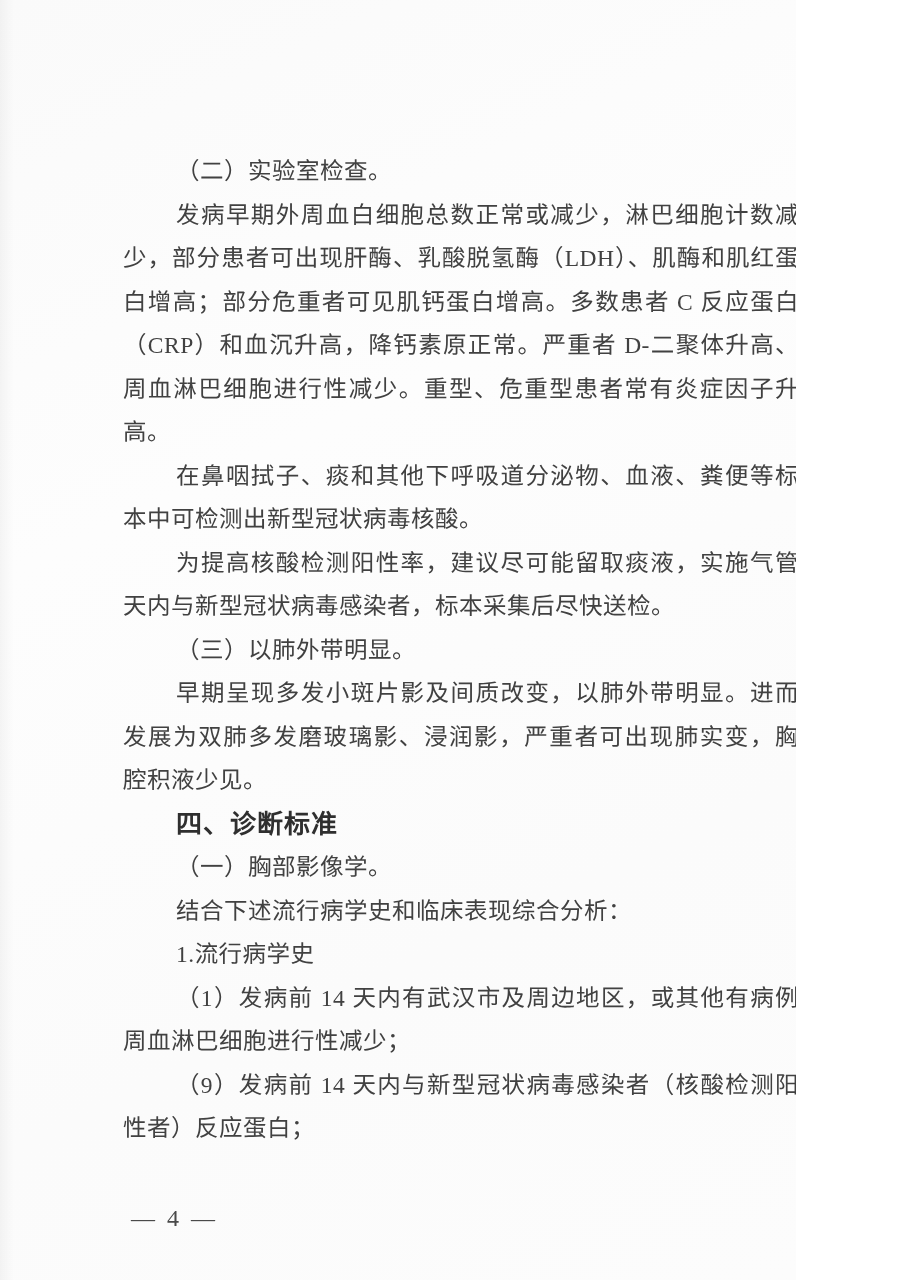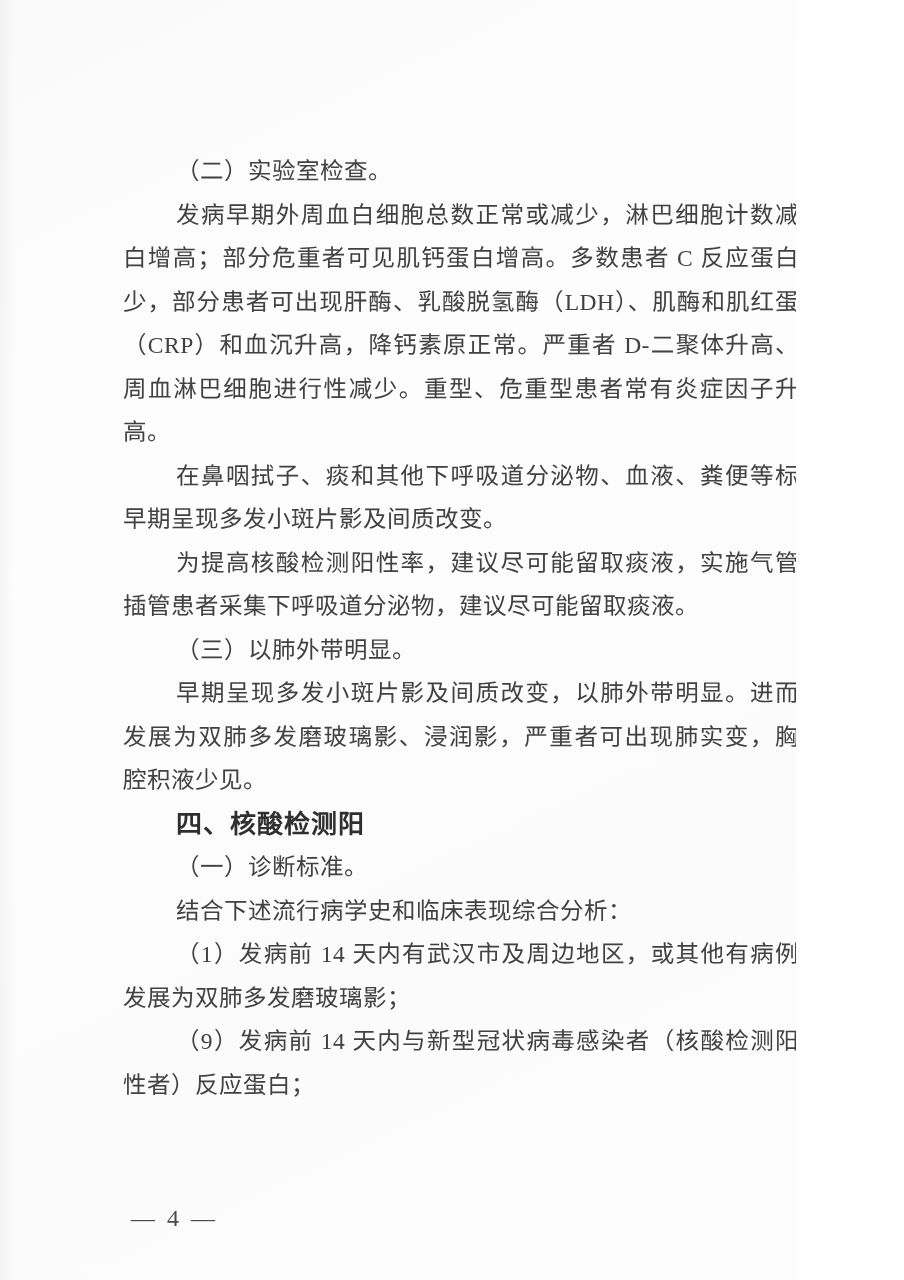--- a/index.html
+++ b/index.html
@@ -67,37 +67,38 @@
   }
 </style>
 </head>
 <body>
 
 <div class="page">
 
   <div class="textblock">
     <div class="ln ind">（二）实验室检查。</div>
     <div class="ln ind j">发病早期外周血白细胞总数正常或减少，淋巴细胞计数减</div>
+    <div class="ln j">少，部分患者可出现肝酶、乳酸脱氢酶（LDH）、肌酶和肌红蛋</div>
     <div class="ln j">白增高；部分危重者可见肌钙蛋白增高。多数患者 C 反应蛋白</div>
-    <div class="ln j">少，部分患者可出现肝酶、乳酸脱氢酶（LDH）、肌酶和肌红蛋</div>
     <div class="ln j">（CRP）和血沉升高，降钙素原正常。严重者 D-二聚体升高、外</div>
     <div class="ln j">周血淋巴细胞进行性减少。重型、危重型患者常有炎症因子升</div>
     <div class="ln">高。</div>
     <div class="ln ind j">在鼻咽拭子、痰和其他下呼吸道分泌物、血液、粪便等标</div>
-    <div class="ln">早期呈现多发小斑片影及间质改变。</div>
+    <div class="ln">本中可检测出新型冠状病毒核酸。</div>
     <div class="ln ind j">为提高核酸检测阳性率，建议尽可能留取痰液，实施气管</div>
-    <div class="ln">插管患者采集下呼吸道分泌物，建议尽可能留取痰液。</div>
+    <div class="ln">天内与新型冠状病毒感染者，标本采集后尽快送检。</div>
     <div class="ln ind">（三）以肺外带明显。</div>
     <div class="ln ind j">早期呈现多发小斑片影及间质改变，以肺外带明显。进而</div>
     <div class="ln j">发展为双肺多发磨玻璃影、浸润影，严重者可出现肺实变，胸</div>
     <div class="ln">腔积液少见。</div>
-    <div class="ln ind hd">四、核酸检测阳</div>
-    <div class="ln ind">（一）诊断标准。</div>
+    <div class="ln ind hd">四、诊断标准</div>
+    <div class="ln ind">（一）胸部影像学。</div>
     <div class="ln ind">结合下述流行病学史和临床表现综合分析：</div>
+    <div class="ln ind">1.流行病学史</div>
     <div class="ln ind j">（1）发病前 14 天内有武汉市及周边地区，或其他有病例</div>
-    <div class="ln">发展为双肺多发磨玻璃影；</div>
+    <div class="ln">周血淋巴细胞进行性减少；</div>
     <div class="ln ind j">（9）发病前 14 天内与新型冠状病毒感染者（核酸检测阳</div>
     <div class="ln">性者）反应蛋白；</div>
   </div>
 
   <div class="footer">— 4 —</div>
 
 </div>
 
 </body></html>

